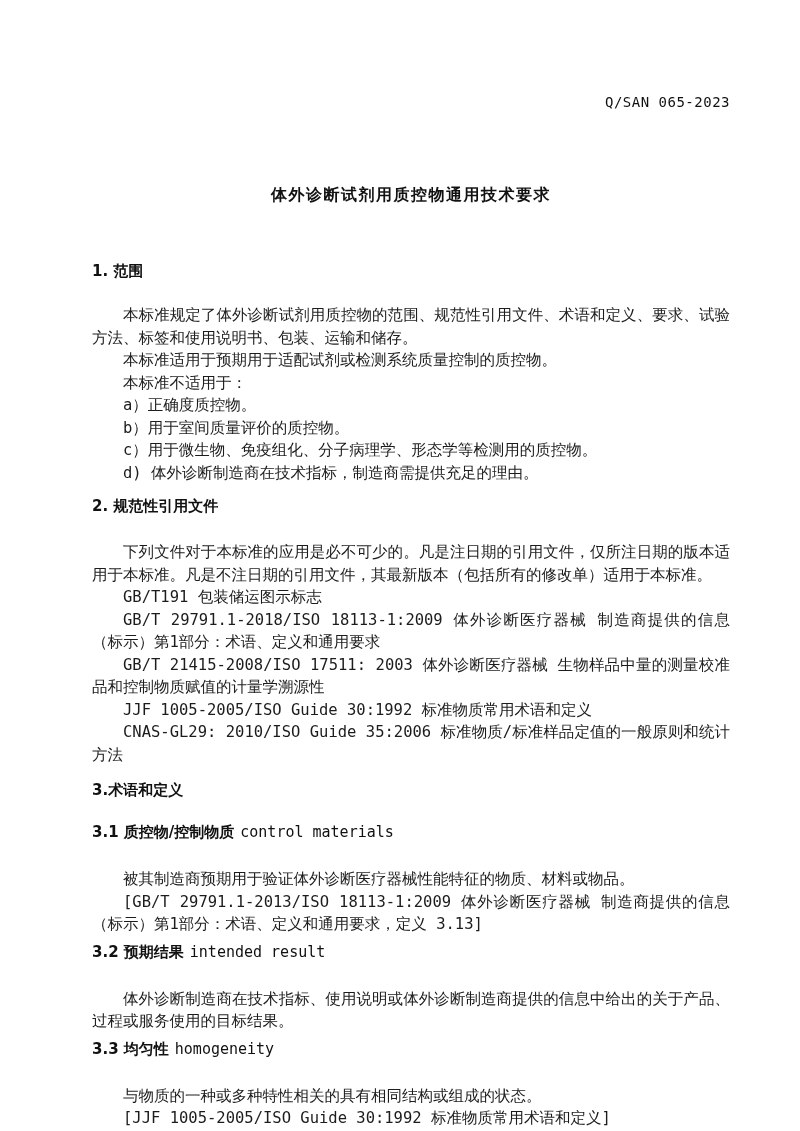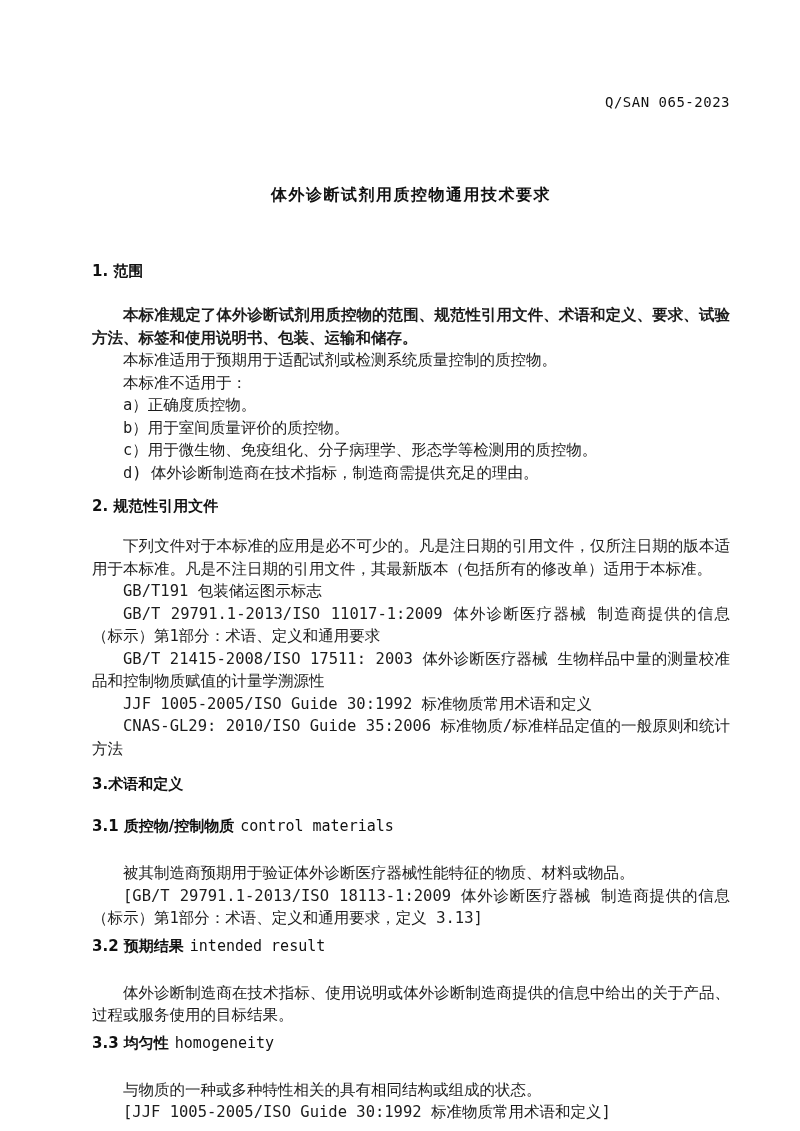--- a/index.html
+++ b/index.html
@@ -54,22 +54,22 @@
   .sec3-h { margin-top: 14px; }
   .sub-h-first { margin-top: 22px; }
   .sub-h { margin-top: 6px; }
   .para {
     font-size: 15.5px;
     line-height: 22.5px;
     text-indent: 2em;
     text-align: justify;
     color: #1c1c1c;
   }
-  .mt-p1 { margin-top: 23px; font-weight: bold; }
-  .mt-p2 { margin-top: 19px; }
+  .mt-p1 { margin-top: 23px; }
+  .mt-p2 { margin-top: 25px; }
   .mt-p3 { margin-top: 26px; }
 </style>
 </head>
 <body>
 
 <div class="page">
 
   <div class="doc-number">Q/SAN 065-2023</div>
 
   <div class="title">体外诊断试剂用质控物通用技术要求</div>
@@ -79,21 +79,21 @@
   <div class="para">本标准适用于预期用于适配试剂或检测系统质量控制的质控物。</div>
   <div class="para">本标准不适用于：</div>
   <div class="para">a）正确度质控物。</div>
   <div class="para">b）用于室间质量评价的质控物。</div>
   <div class="para">c）用于微生物、免疫组化、分子病理学、形态学等检测用的质控物。</div>
   <div class="para">d) 体外诊断制造商在技术指标，制造商需提供充足的理由。</div>
 
   <div class="sec-h sec2-h">2. 规范性引用文件</div>
   <div class="para mt-p2">下列文件对于本标准的应用是必不可少的。凡是注日期的引用文件，仅所注日期的版本适用于本标准。凡是不注日期的引用文件，其最新版本（包括所有的修改单）适用于本标准。</div>
   <div class="para">GB/T191 包装储运图示标志</div>
-  <div class="para">GB/T 29791.1-2013/ISO 11017-1:2009 体外诊断医疗器械 制造商提供的信息（标示）第1部分：术语、定义和通用要求</div>
+  <div class="para">GB/T 29791.1-2018/ISO 18113-1:2009 体外诊断医疗器械 制造商提供的信息（标示）第1部分：术语、定义和通用要求</div>
   <div class="para">GB/T 21415-2008/ISO 17511: 2003 体外诊断医疗器械 生物样品中量的测量校准品和控制物质赋值的计量学溯源性</div>
   <div class="para">JJF 1005-2005/ISO Guide 30:1992 标准物质常用术语和定义</div>
   <div class="para">CNAS-GL29: 2010/ISO Guide 35:2006 标准物质/标准样品定值的一般原则和统计方法</div>
 
   <div class="sec-h sec3-h">3.术语和定义</div>
 
   <div class="sec-h sub-h-first"><span>3.1 质控物/控制物质</span><span class="en">control materials</span></div>
   <div class="para mt-p3">被其制造商预期用于验证体外诊断医疗器械性能特征的物质、材料或物品。</div>
   <div class="para">[GB/T 29791.1-2013/ISO 18113-1:2009 体外诊断医疗器械 制造商提供的信息（标示）第1部分：术语、定义和通用要求，定义 3.13]</div>
 

